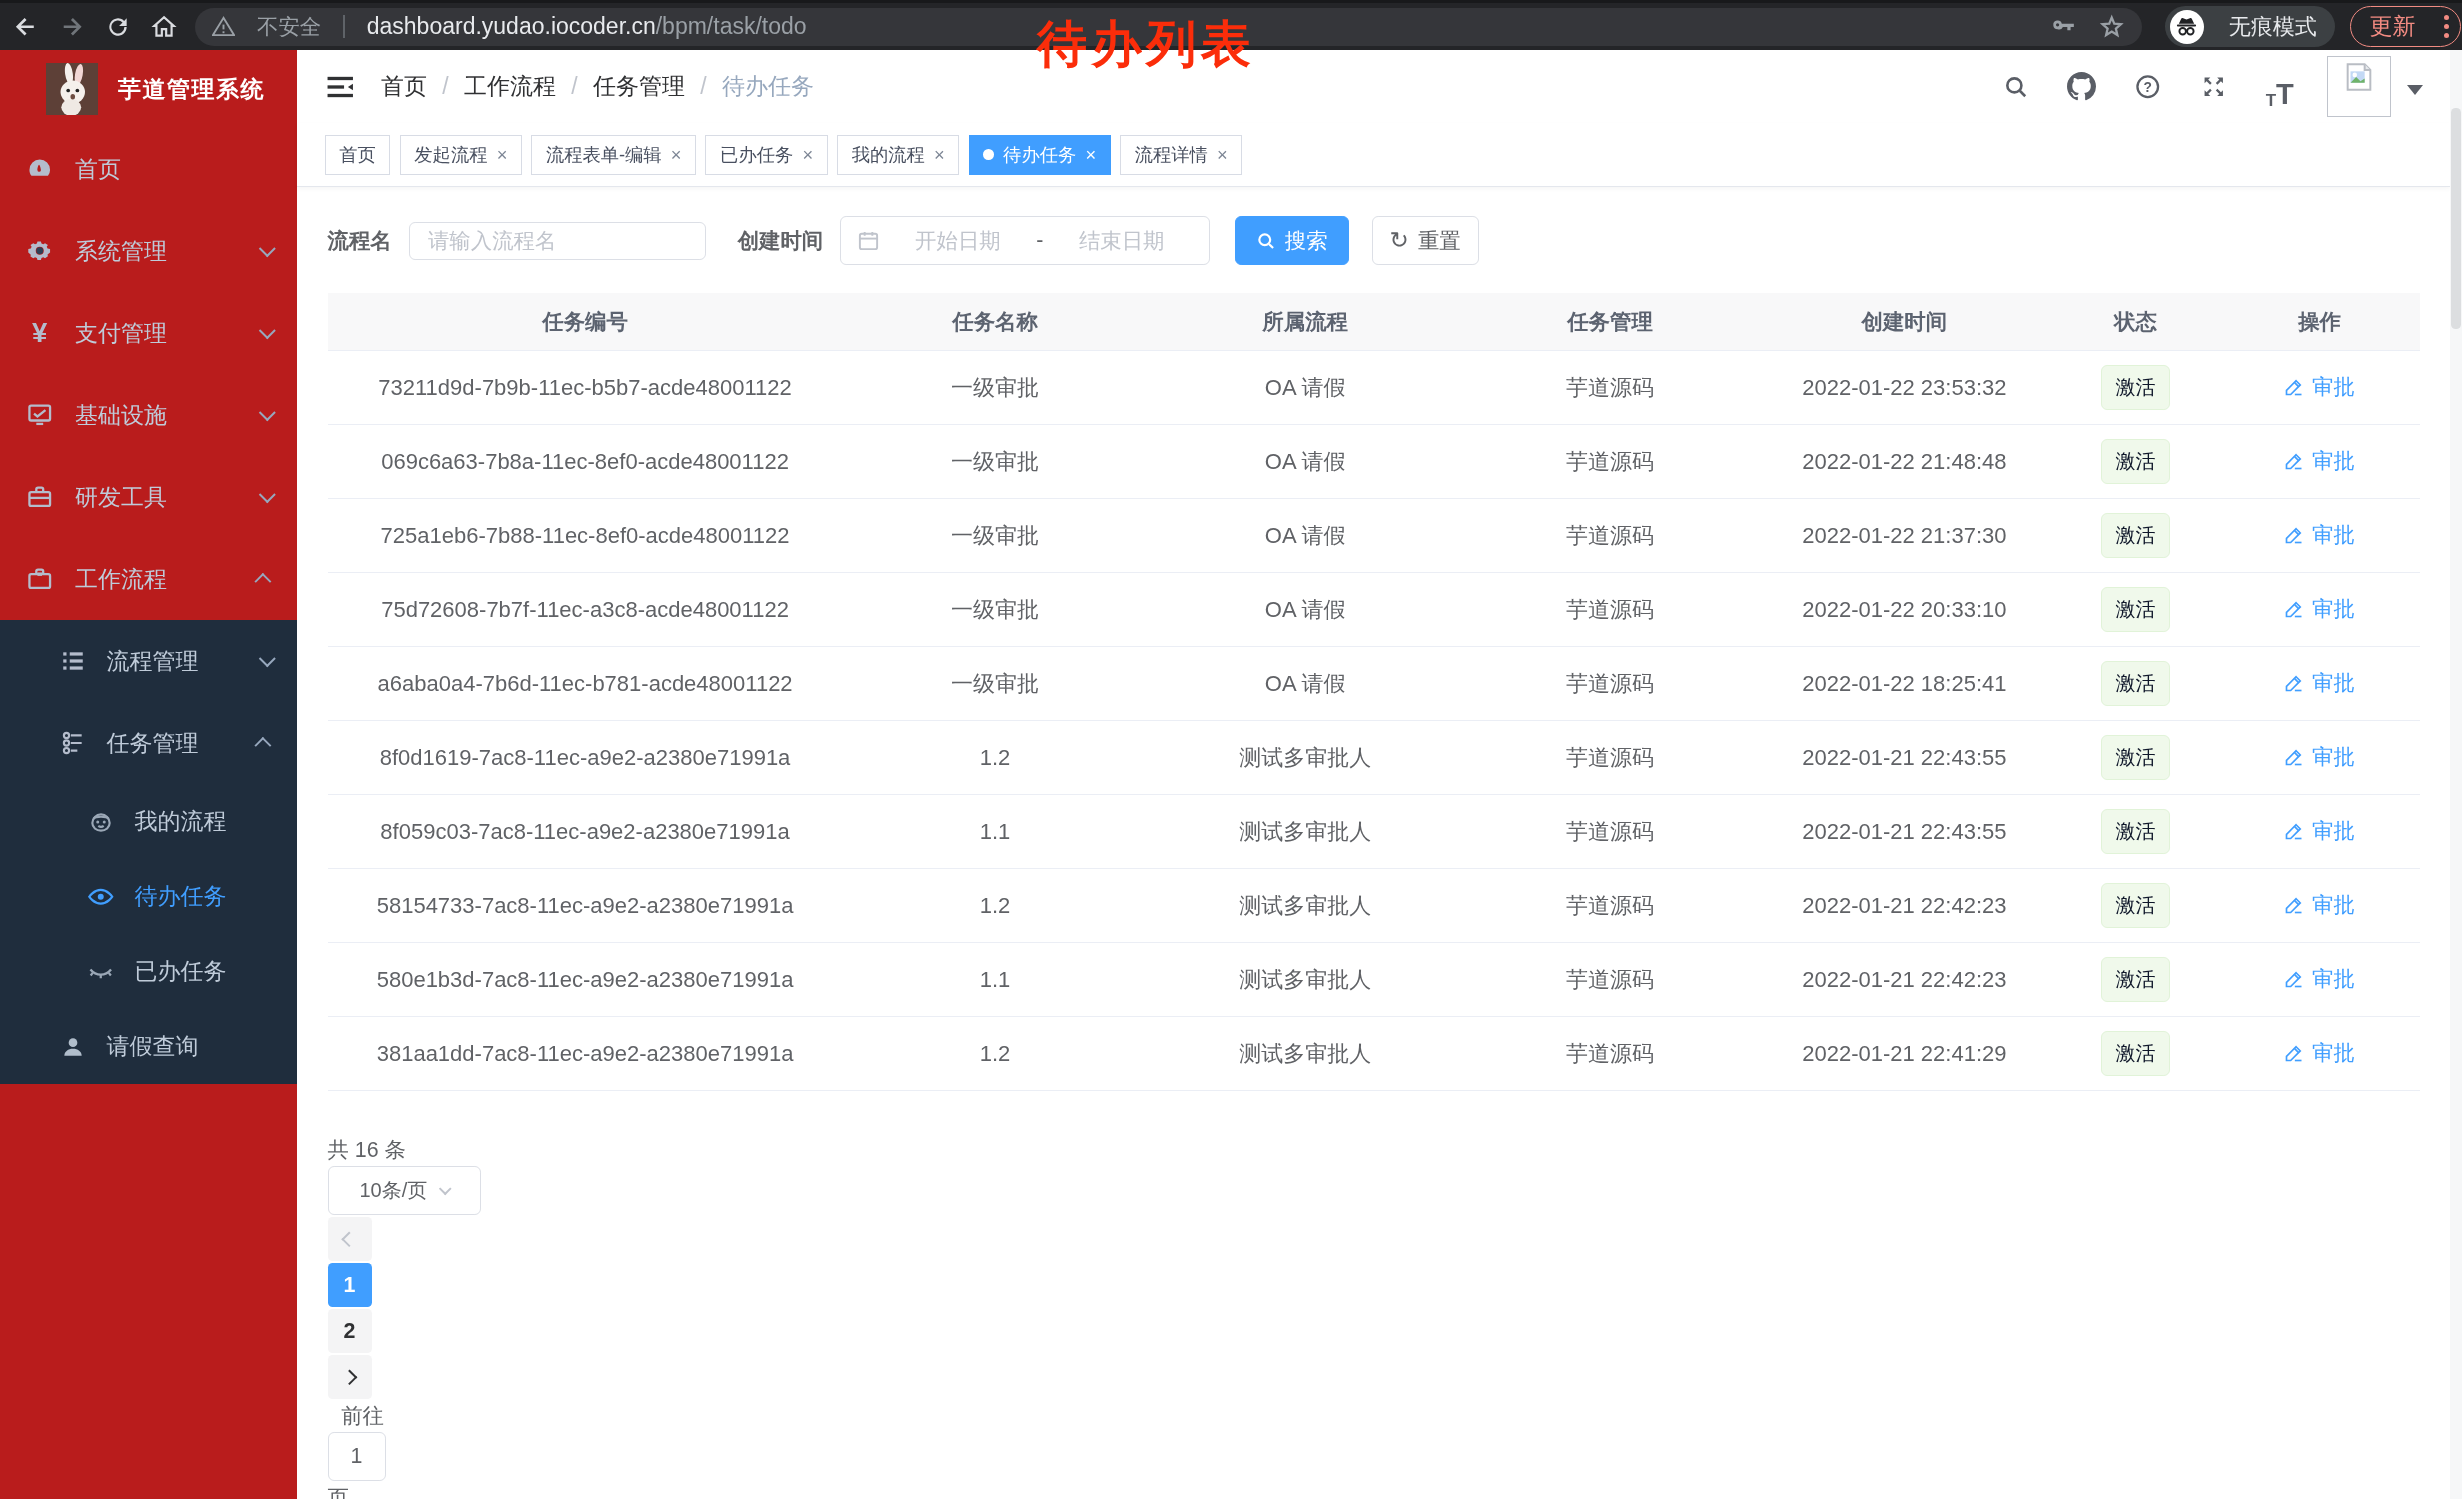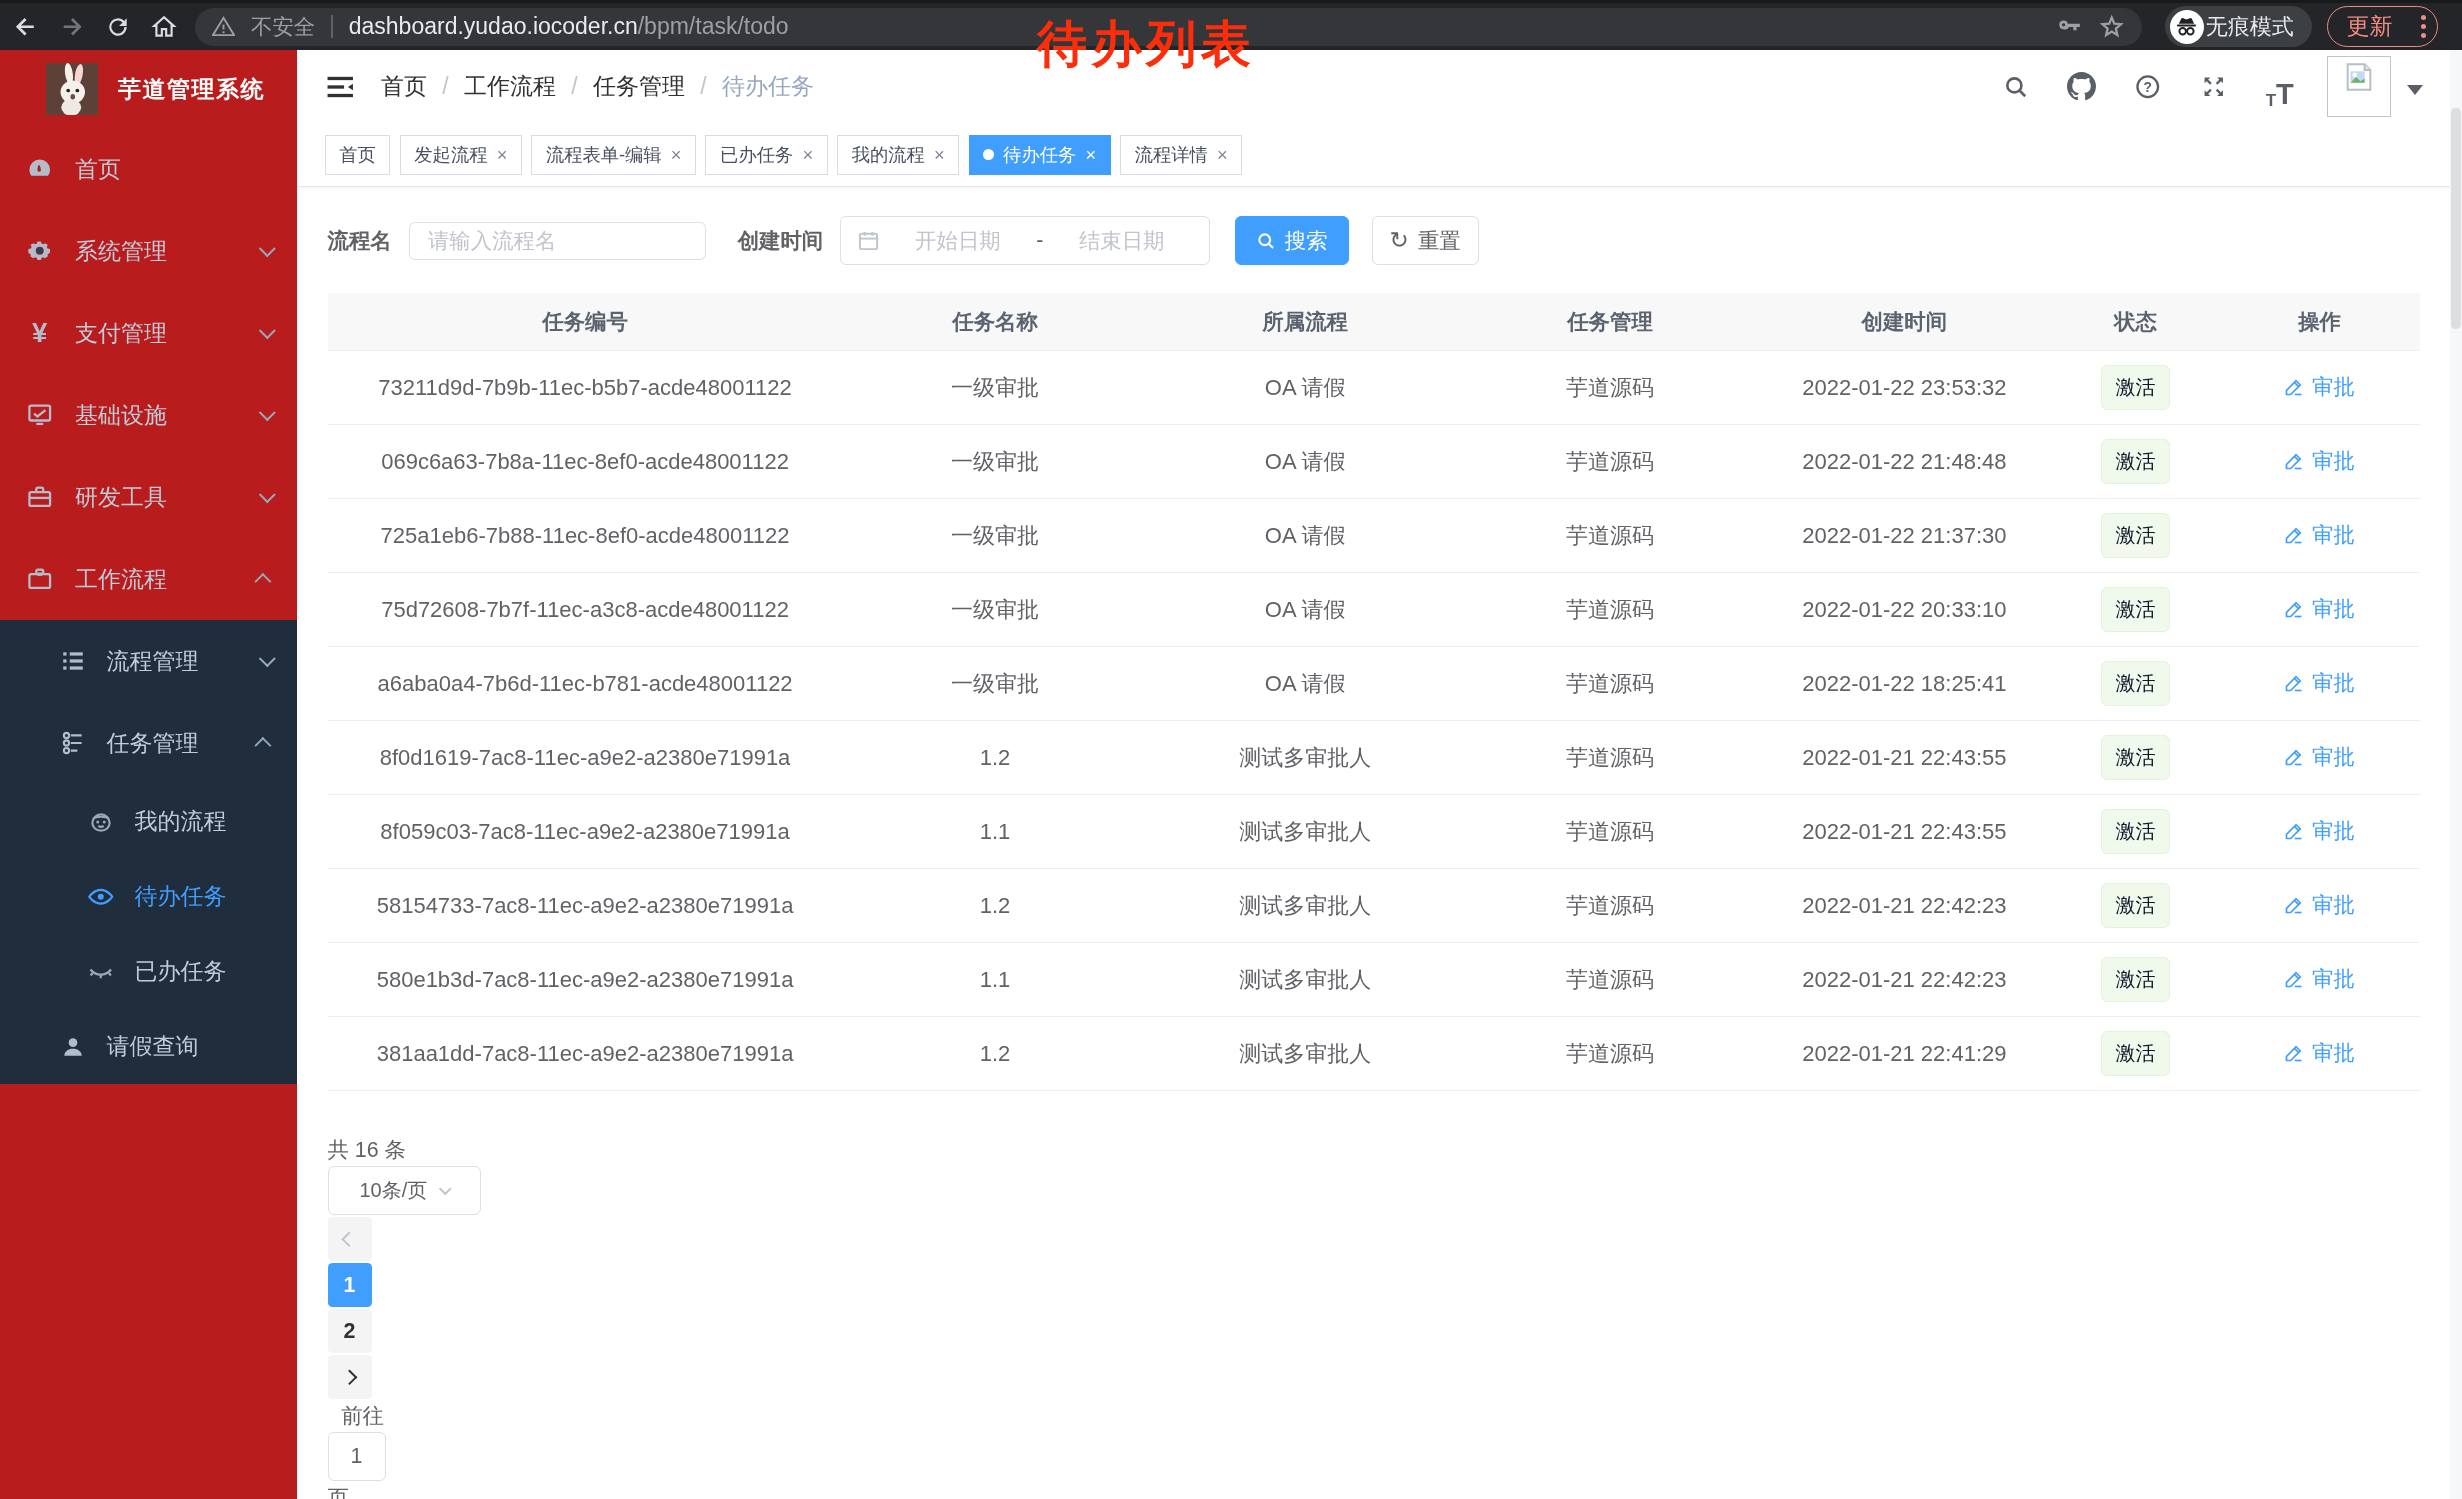--- a/index.html
+++ b/index.html
@@ -3,27 +3,27 @@
 <meta charset="utf-8">
 <style>
   * { margin:0; padding:0; box-sizing:border-box; }
   html,body { width:2462px; height:1500px; }
   body { position:relative; background:#fff; font-family:"Liberation Sans", sans-serif; overflow:hidden; }
   svg { display:block; }
 
   
   #chrome { position:absolute; left:0; top:0; width:2462px; height:50px; background:#242528; border-top:3.8px solid #18191b; display:flex; align-items:center; }
   .chr-btn { width:40px; height:40px; display:flex; align-items:center; justify-content:center; margin-left:6.1px; }
-  .omnibox { margin-left:10.7px; height:38px; width:1947px; background:#35363a; border-radius:20px; display:flex; align-items:center; padding:0 17px; gap:16px; }
+  .omnibox { margin-left:10.7px; height:38px; width:1947px; background:#35363a; border-radius:20px; display:flex; align-items:center; padding:0 17px; gap:22px; }
   .omni-sec { color:#9aa0a6; font-size:21.4px; }
   .omni-div { width:1.5px; height:23px; background:#5f6368; }
   .omni-host { color:#e8eaed; font-size:23px; }
   .omni-path { color:#9aa0a6; font-size:23px; }
   .omni-spacer { flex:1; }
-  .incog-chip { margin-left:23px; height:41px; border-radius:20.6px; background:#3c4043; display:flex; align-items:center; gap:2px; padding:0 18.3px 0 4.6px; }
+  .incog-chip { margin-left:23px; height:41px; border-radius:20.6px; background:#3c4043; display:flex; align-items:center; gap:25px; padding:0 18.3px 0 4.6px; }
   .incog-circ { width:34px; height:34px; border-radius:50%; background:#fff; display:flex; align-items:center; justify-content:center; }
   .incog-label { color:#e8eaed; font-size:22px; }
   .update-pill { margin-left:15.3px; height:41px; border-radius:20.6px; border:1.5px solid #f28b82; display:flex; align-items:center; padding:0 10.7px 0 18.3px; gap:28px; }
   .update-label { color:#f28b82; font-size:23px; }
   .dots { display:flex; flex-direction:column; gap:3.8px; }
   .dots i { width:5.3px; height:5.3px; border-radius:50%; background:#f28b82; }
 
   
   #annotation { position:absolute; left:1037px; top:10.7px; font-size:50px; font-weight:600; letter-spacing:4.6px; color:#fb2d0a; z-index:40; }
 

